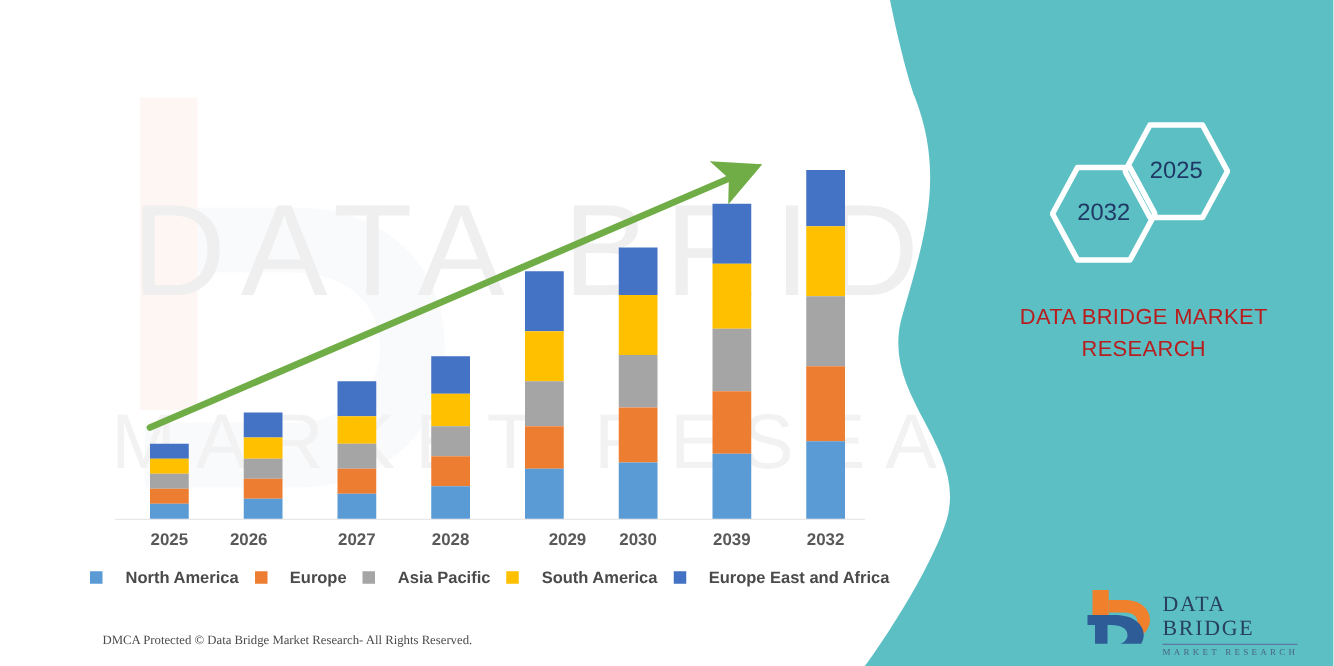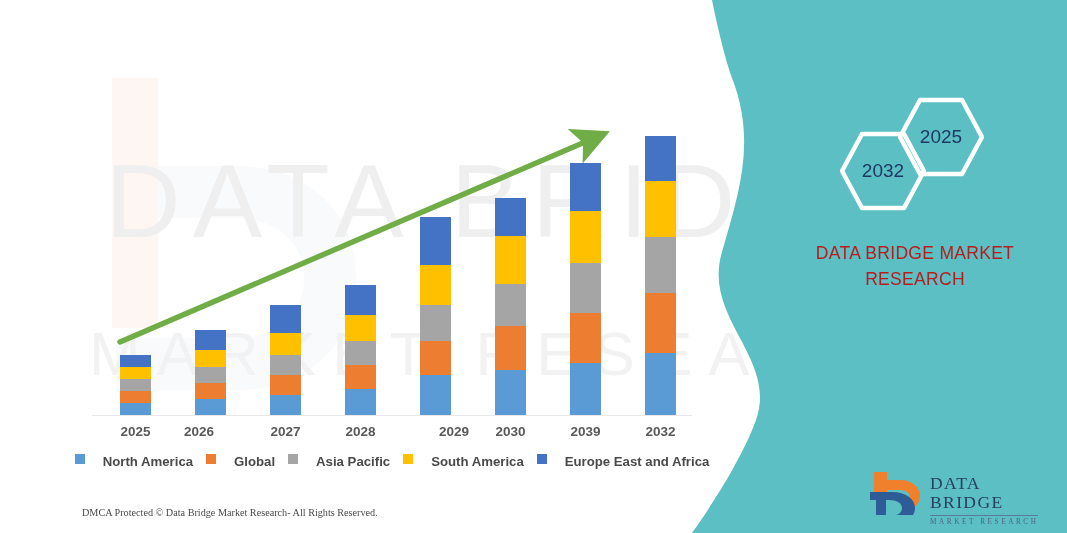--- a/index.html
+++ b/index.html
@@ -48,21 +48,21 @@
   .xlabel{
     position:absolute;width:60px;text-align:center;
     font-size:13.5px;font-weight:bold;color:#595959;
   }
 
   .legend{
     position:absolute;left:92px;top:454px;width:600px;
     display:flex;justify-content:center;align-items:center;gap:13px;
     font-size:13.2px;font-weight:bold;color:#4a4a4a;white-space:nowrap;
   }
-  .leg-item{display:flex;gap:18px;}
+  .leg-item{display:flex;align-items:center;gap:18px;}
   .leg-sw{width:10px;height:10px;display:inline-block;flex:0 0 auto;}
 
   .footer{
     position:absolute;left:0;top:505px;width:712px;height:22px;
     font-family:"Liberation Serif", serif;font-size:10.2px;color:#4a4a4a;
   }
   .foot-left{position:absolute;left:82px;top:2px;}
   .foot-right{position:absolute;left:398px;top:2px;}
 
   
@@ -189,21 +189,21 @@
       <div class="xlabel" style="left: 538.5px;">2032</div>
     </div>
 
   <div class="legend" id="legend">
       <div class="leg-item">
         <span class="leg-sw" style="background: rgb(91, 155, 213);"></span>
         <span>North America</span>
       </div>
       <div class="leg-item">
         <span class="leg-sw" style="background: rgb(237, 125, 49);"></span>
-        <span>Global</span>
+        <span>Europe</span>
       </div>
       <div class="leg-item">
         <span class="leg-sw" style="background: rgb(165, 165, 165);"></span>
         <span>Asia Pacific</span>
       </div>
       <div class="leg-item">
         <span class="leg-sw" style="background: rgb(255, 192, 0);"></span>
         <span>South America</span>
       </div>
       <div class="leg-item">

